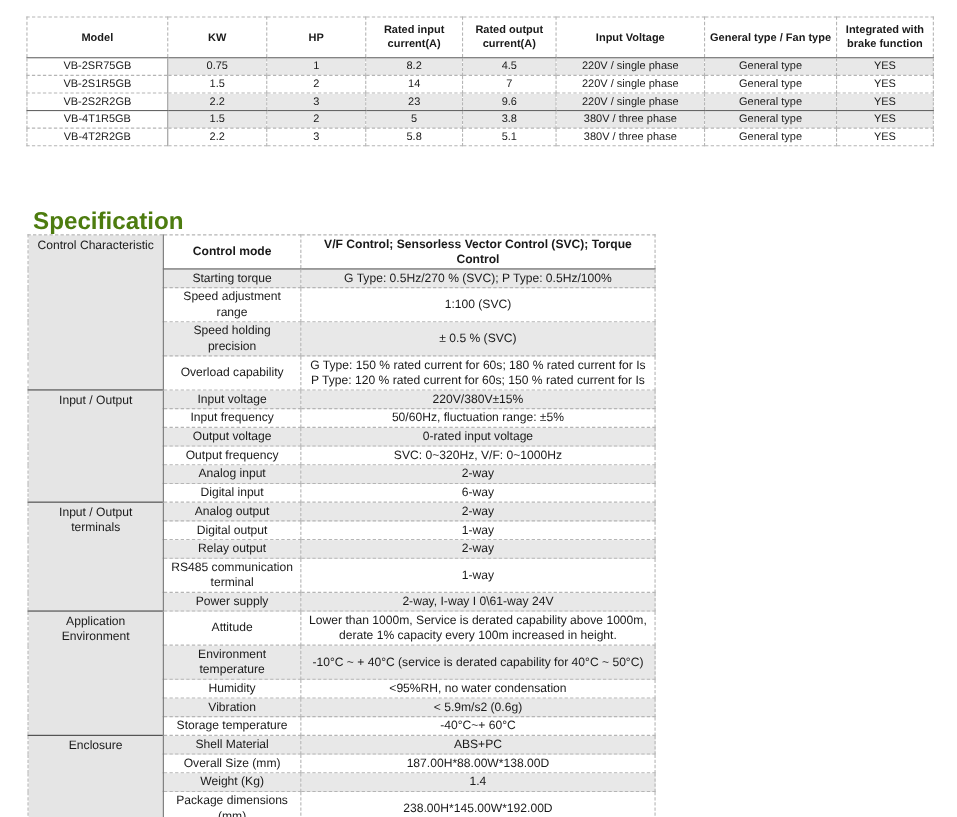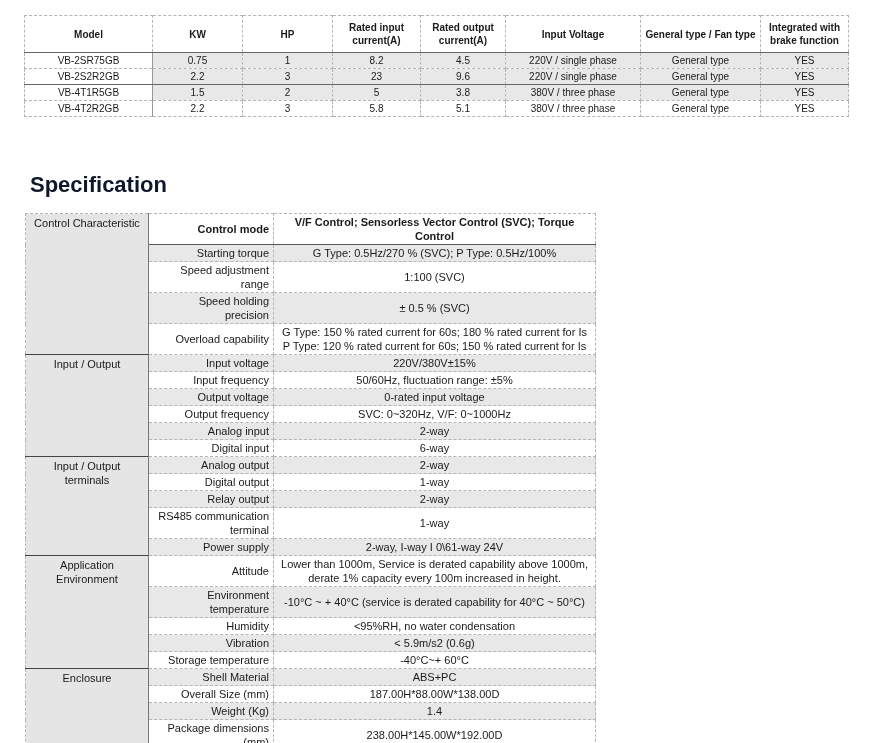--- a/index.html
+++ b/index.html
@@ -18,41 +18,41 @@
     padding: 1px 2px; line-height: 13px; height: 16px;
     overflow: hidden;
   }
   #models-table thead th { font-weight: bold; height: 37px; border-bottom: 1px solid #666; }
   #models-table td:first-child { border-right: 1px solid #999; background: #ffffff !important; }
   #models-table tr.shaded td { background: #e8e8e8; }
   #models-table tr.group-sep td { border-bottom: 1px solid #666; }
 
   
   #spec-heading {
-    position: absolute; left: 30px; top: 172px;
-    font-size: 22px; font-weight: bold; color: #0f172a;
+    position: absolute; left: 30px; top: 188px;
+    font-size: 22px; font-weight: bold; color: #4d7c0f;
     letter-spacing: 0px;
   }
 
   
   #spec-table {
     position: absolute; left: 25px; top: 213px; width: 570px;
     font-size: 11px;
   }
   #spec-table td {
     border: 1px dashed #b5b5b5;
     padding: 1px 4px; line-height: 14px; height: 16px;
     vertical-align: middle;
   }
   #spec-table td.section-cell {
     text-align: center; vertical-align: top; background: #e5e5e5;
     border-right: 1px solid #777; padding-top: 2px;
   }
   #spec-table td.section-start { border-top: 1px solid #444; }
-  #spec-table td.label-cell { text-align: right; }
+  #spec-table td.label-cell { text-align: center; }
   #spec-table td.value-cell { text-align: center; white-space: pre-line; }
   #spec-table tr.shaded td.label-cell,
   #spec-table tr.shaded td.value-cell { background: #e8e8e8; }
   #spec-table tr.bold-row td.label-cell,
   #spec-table tr.bold-row td.value-cell { font-weight: bold; }
   #spec-table tr.header-sep td.label-cell,
   #spec-table tr.header-sep td.value-cell { border-bottom: 1px solid #555; }
 </style>
 </head>
 <body>
@@ -84,20 +84,30 @@
       <tr class="shaded">
         <td>VB-2SR75GB</td>
         <td>0.75</td>
         <td>1</td>
         <td>8.2</td>
         <td>4.5</td>
         <td>220V / single phase</td>
         <td>General type</td>
         <td>YES</td>
       </tr>
+      <tr>
+        <td>VB-2S1R5GB</td>
+        <td>1.5</td>
+        <td>2</td>
+        <td>14</td>
+        <td>7</td>
+        <td>220V / single phase</td>
+        <td>General type</td>
+        <td>YES</td>
+      </tr>
       <tr class="shaded group-sep">
         <td>VB-2S2R2GB</td>
         <td>2.2</td>
         <td>3</td>
         <td>23</td>
         <td>9.6</td>
         <td>220V / single phase</td>
         <td>General type</td>
         <td>YES</td>
       </tr>

